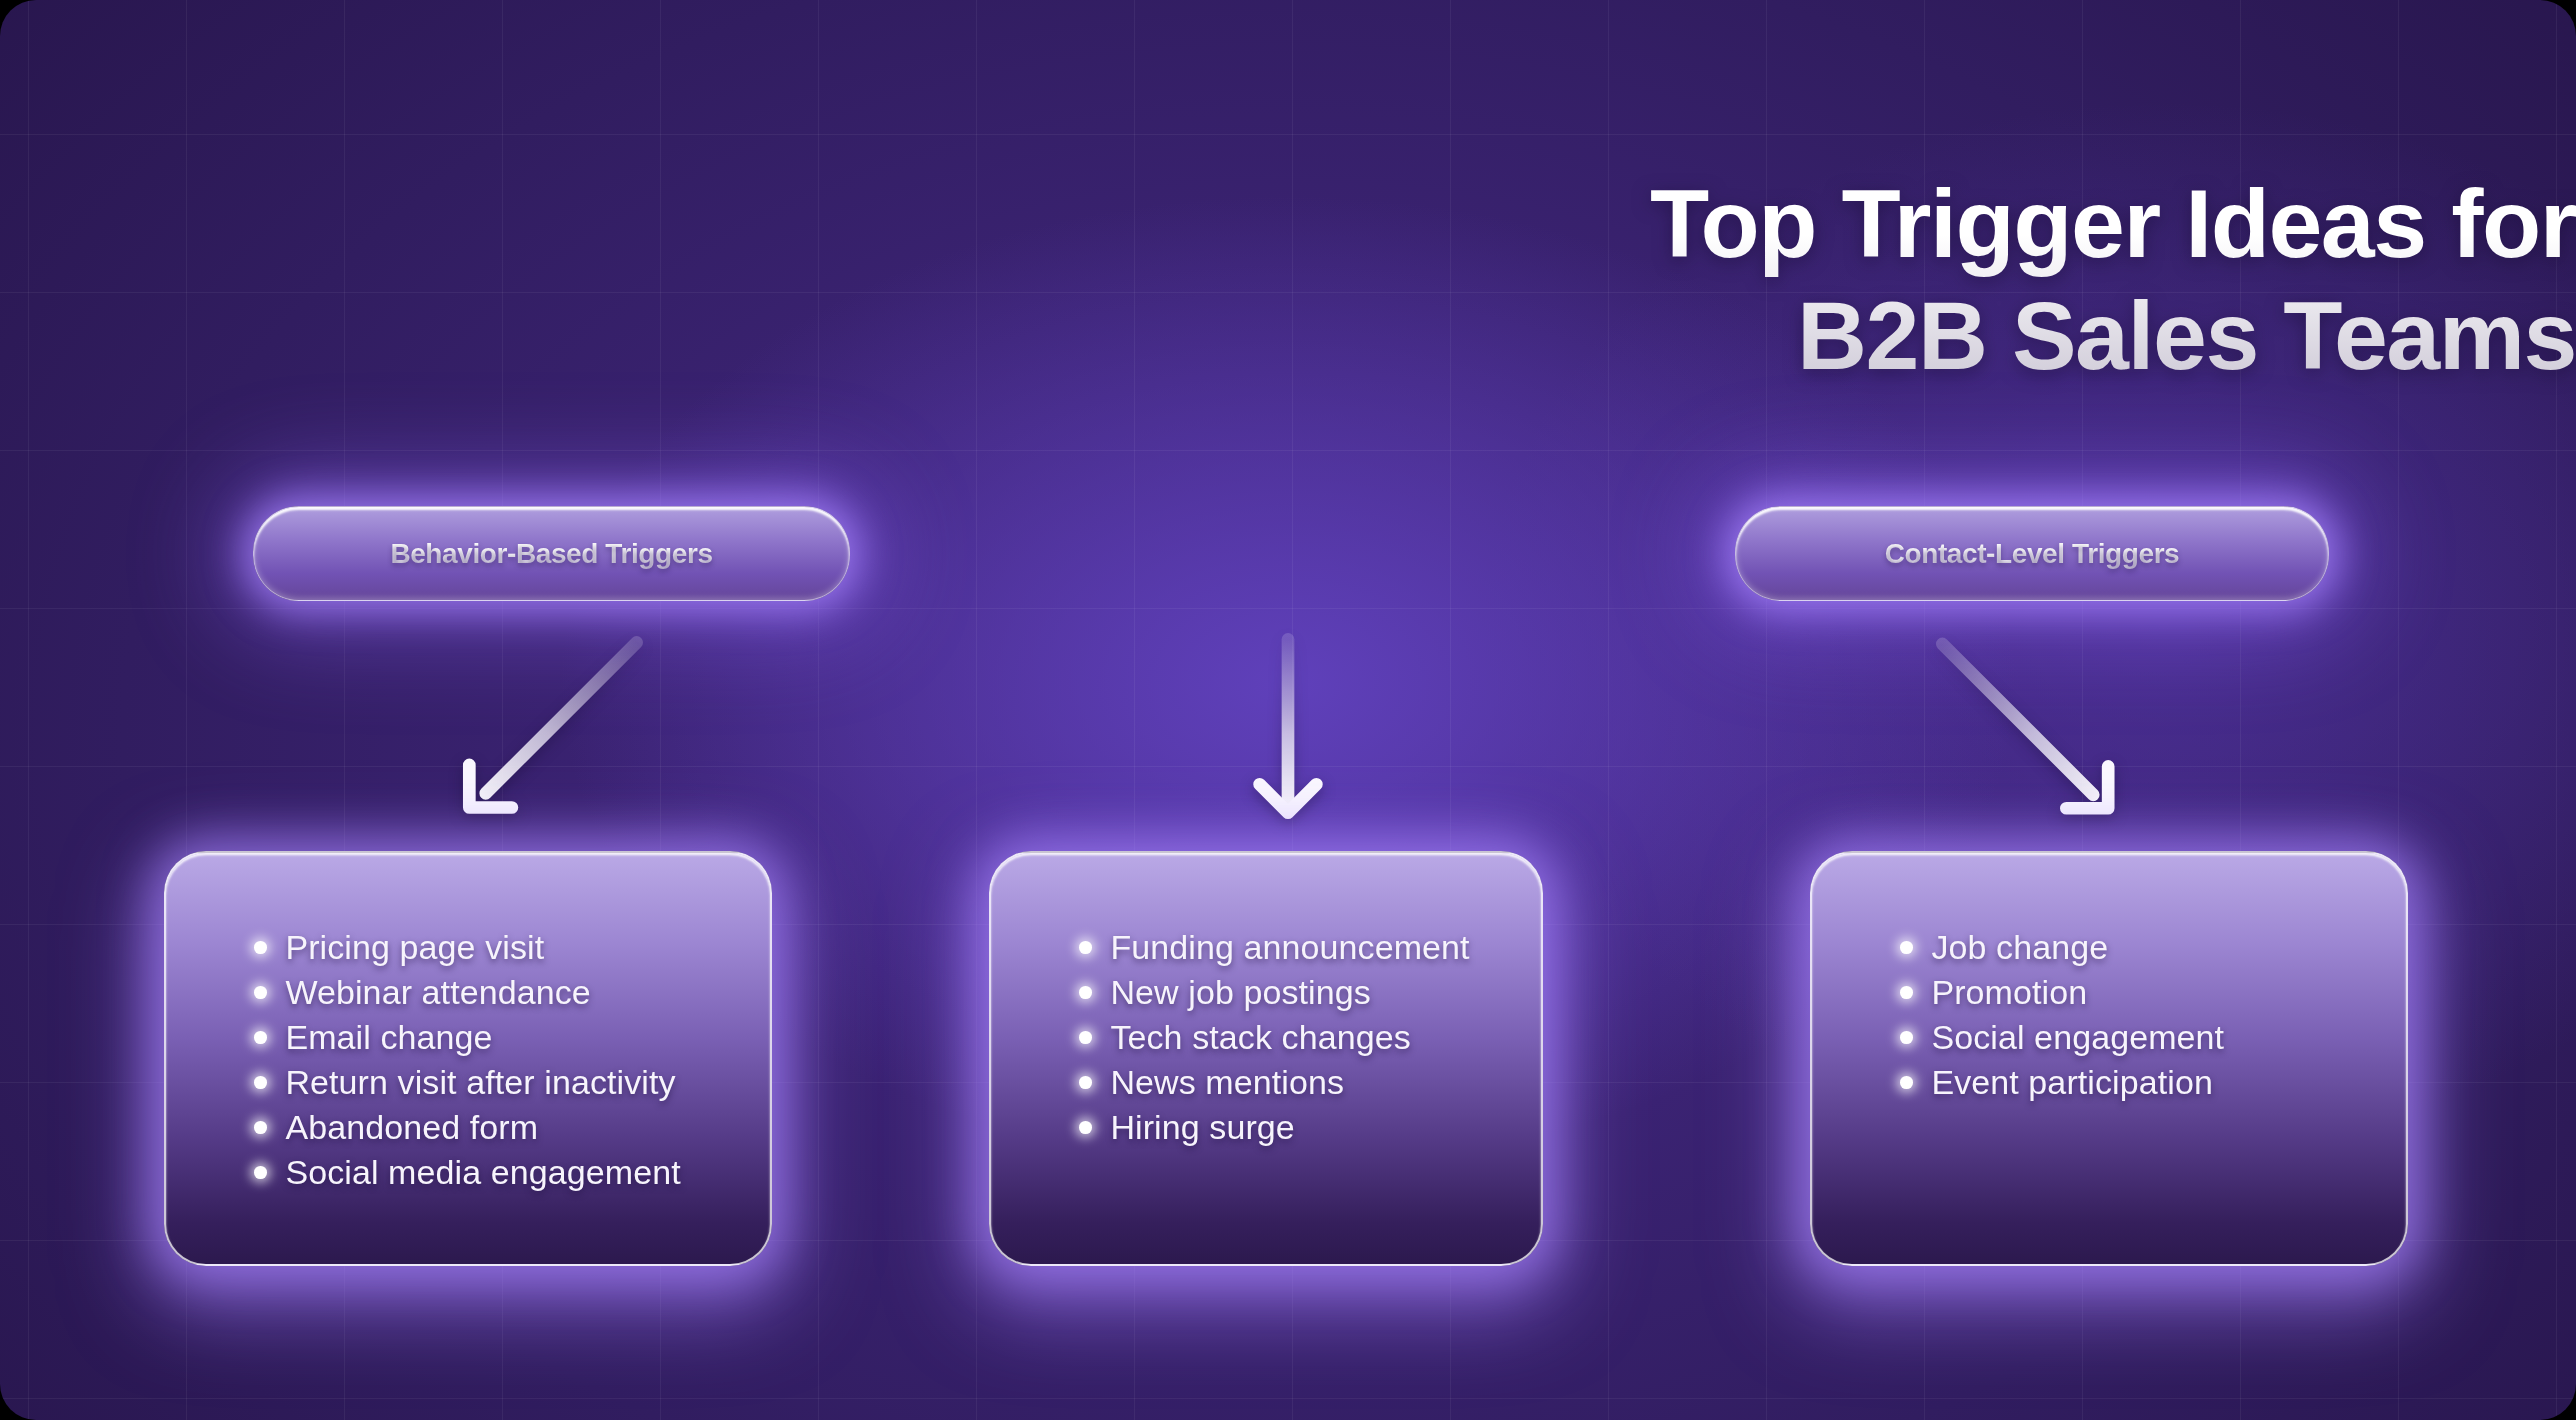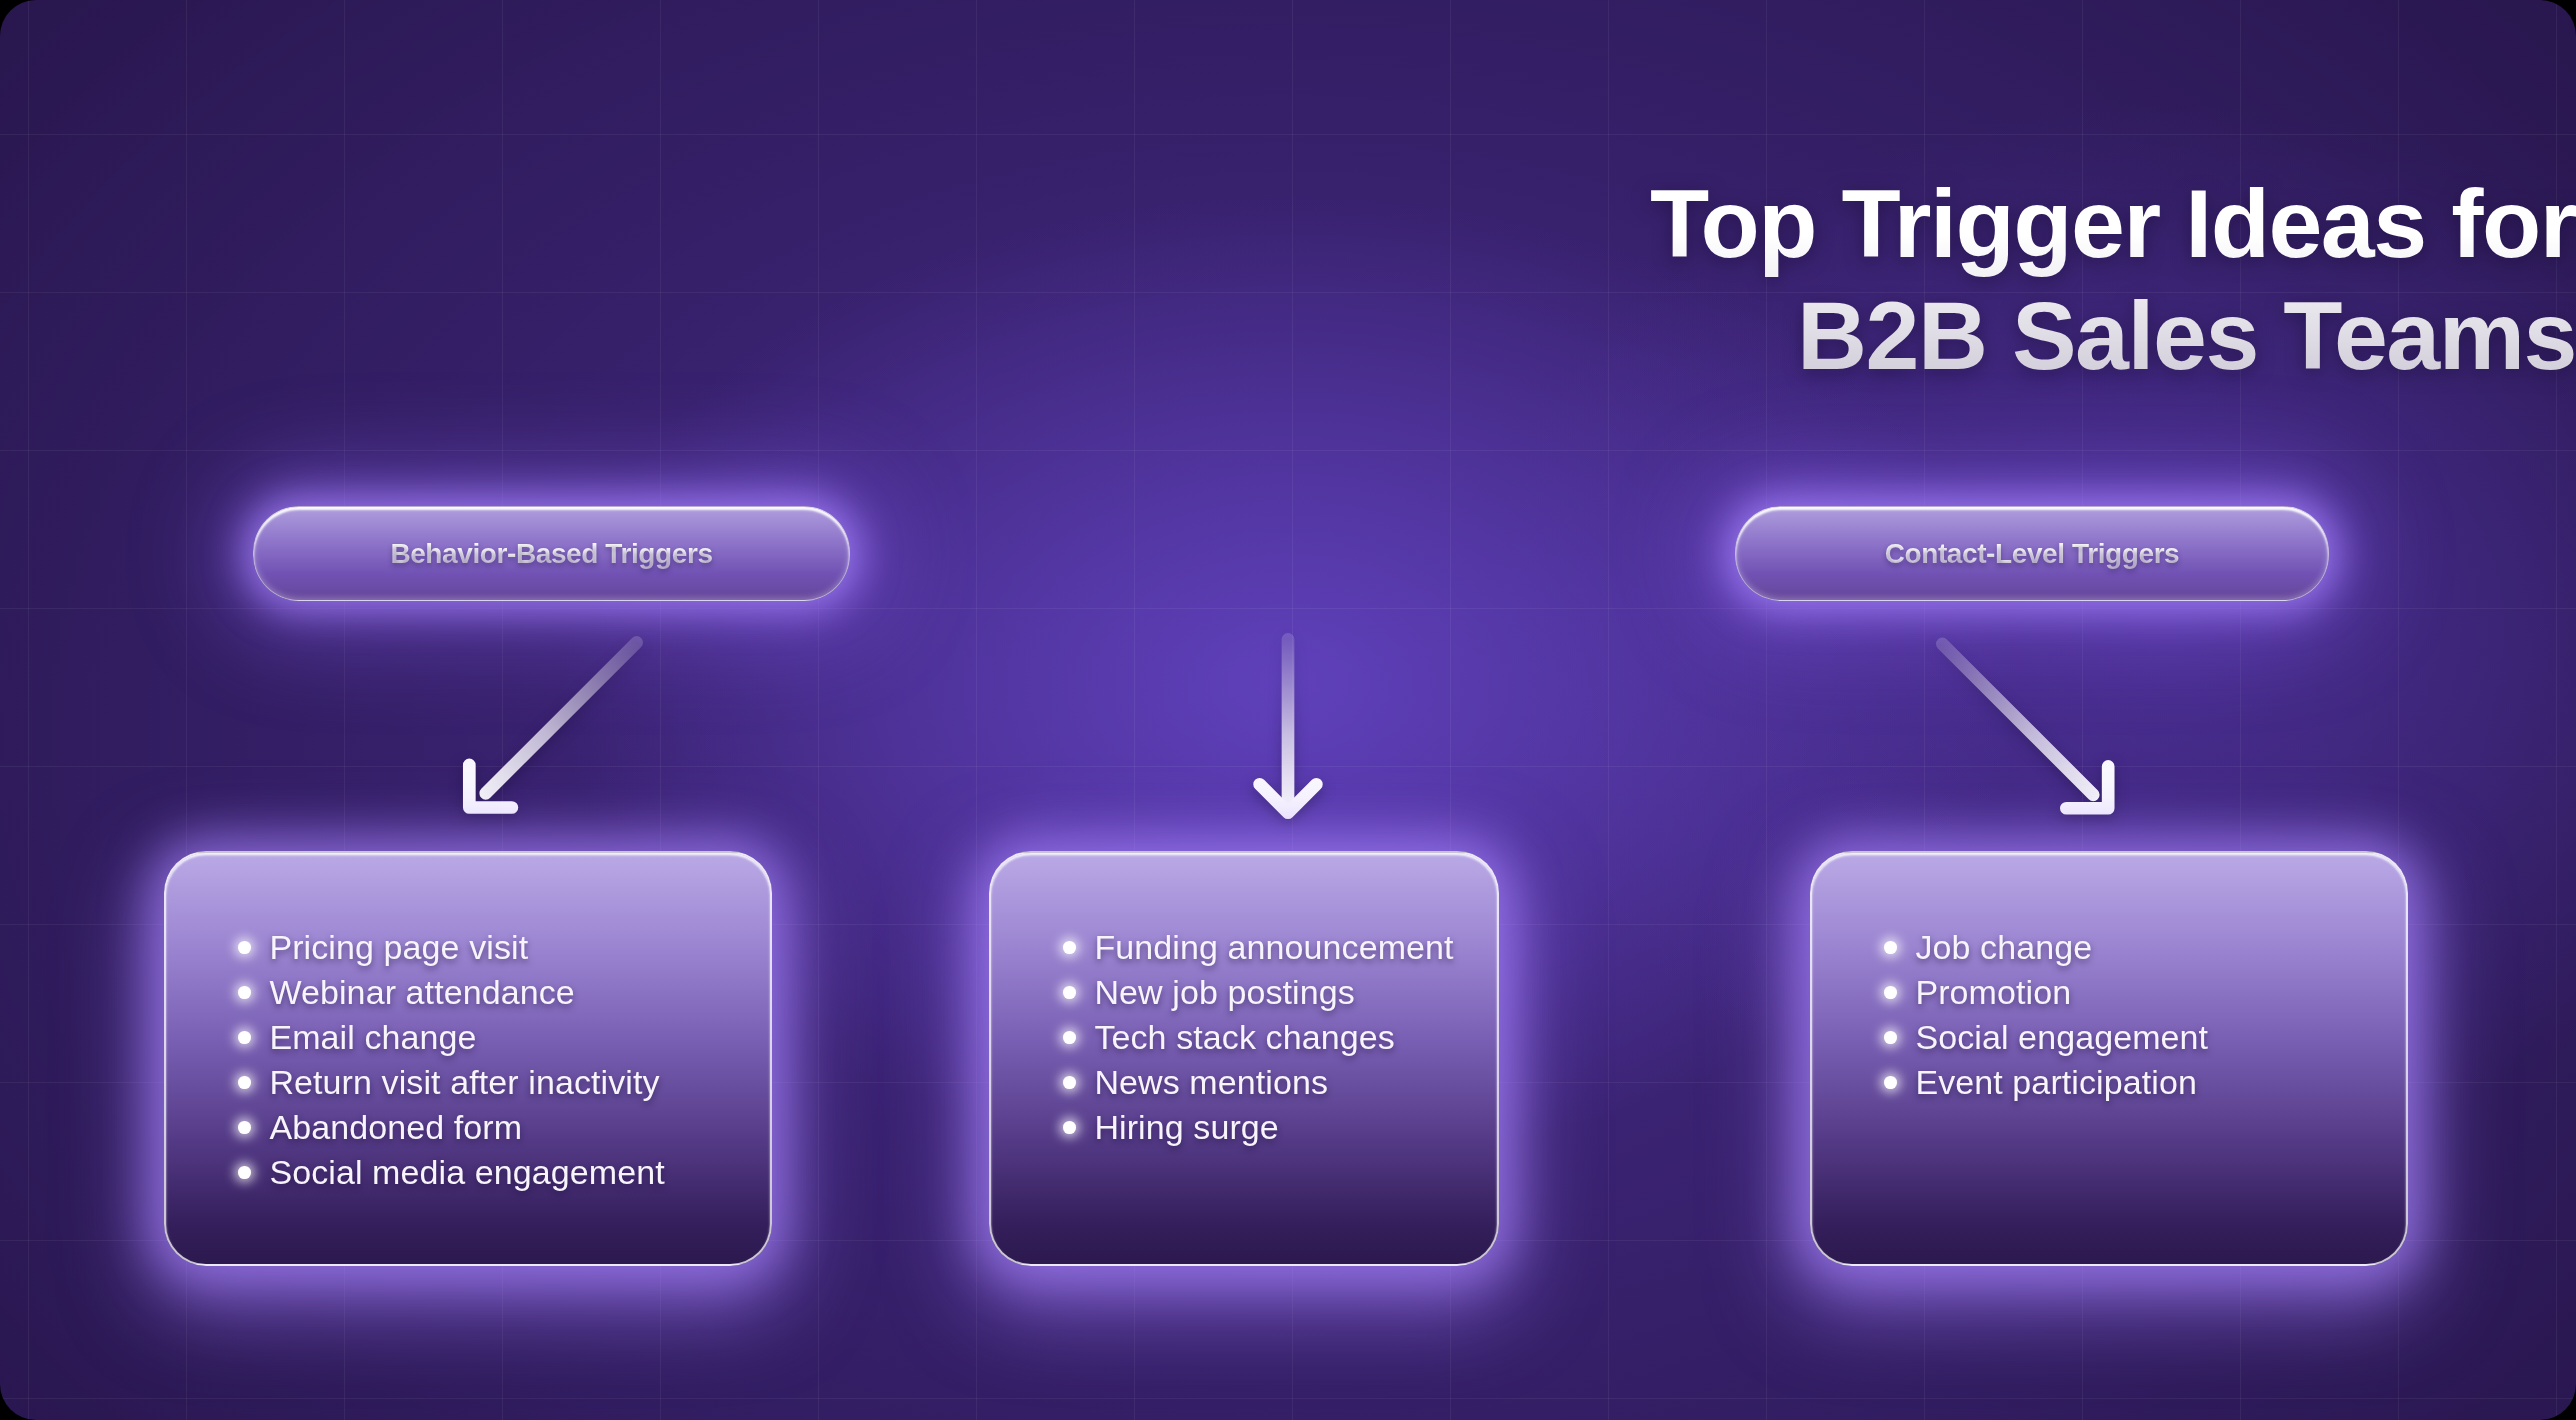--- a/index.html
+++ b/index.html
@@ -52,23 +52,24 @@
   .pill3{left:1735px;top:506px;width:592px;}
   .card{
     position:absolute;top:851px;height:415px;border-radius:42px;
     background:linear-gradient(180deg,#baa9e6 0%,#9c86d2 22%,#7a60b4 45%,#543a86 70%,#351f5c 90%,#2c194e 100%);
     border:2.2px solid rgba(255,255,255,.75);
     box-shadow:
       inset 0 2.2px 2.2px rgba(255,255,255,.85),
       0 0 45px 13.4px rgba(167,131,255,.55),
       0 26px 82px 18.7px rgba(167,131,255,.55);
     box-sizing:border-box;
+    padding-left:16px;
   }
   .card1{left:164px;width:608px;}
-  .card2{left:989px;width:510px;}
+  .card2{left:989px;width:554px;}
   .card3{left:1810px;width:598px;}
   .card ul{
     list-style:none;margin:0;padding:72px 30px 0 72px;
   }
   .card li{
     display:flex;align-items:center;height:45px;
   }
   .dot{
     width:12.7px;height:12.7px;border-radius:50%;background:#ffffff;flex:0 0 auto;
     box-shadow:0 0 10.5px 3.7px rgba(255,255,255,.7);

